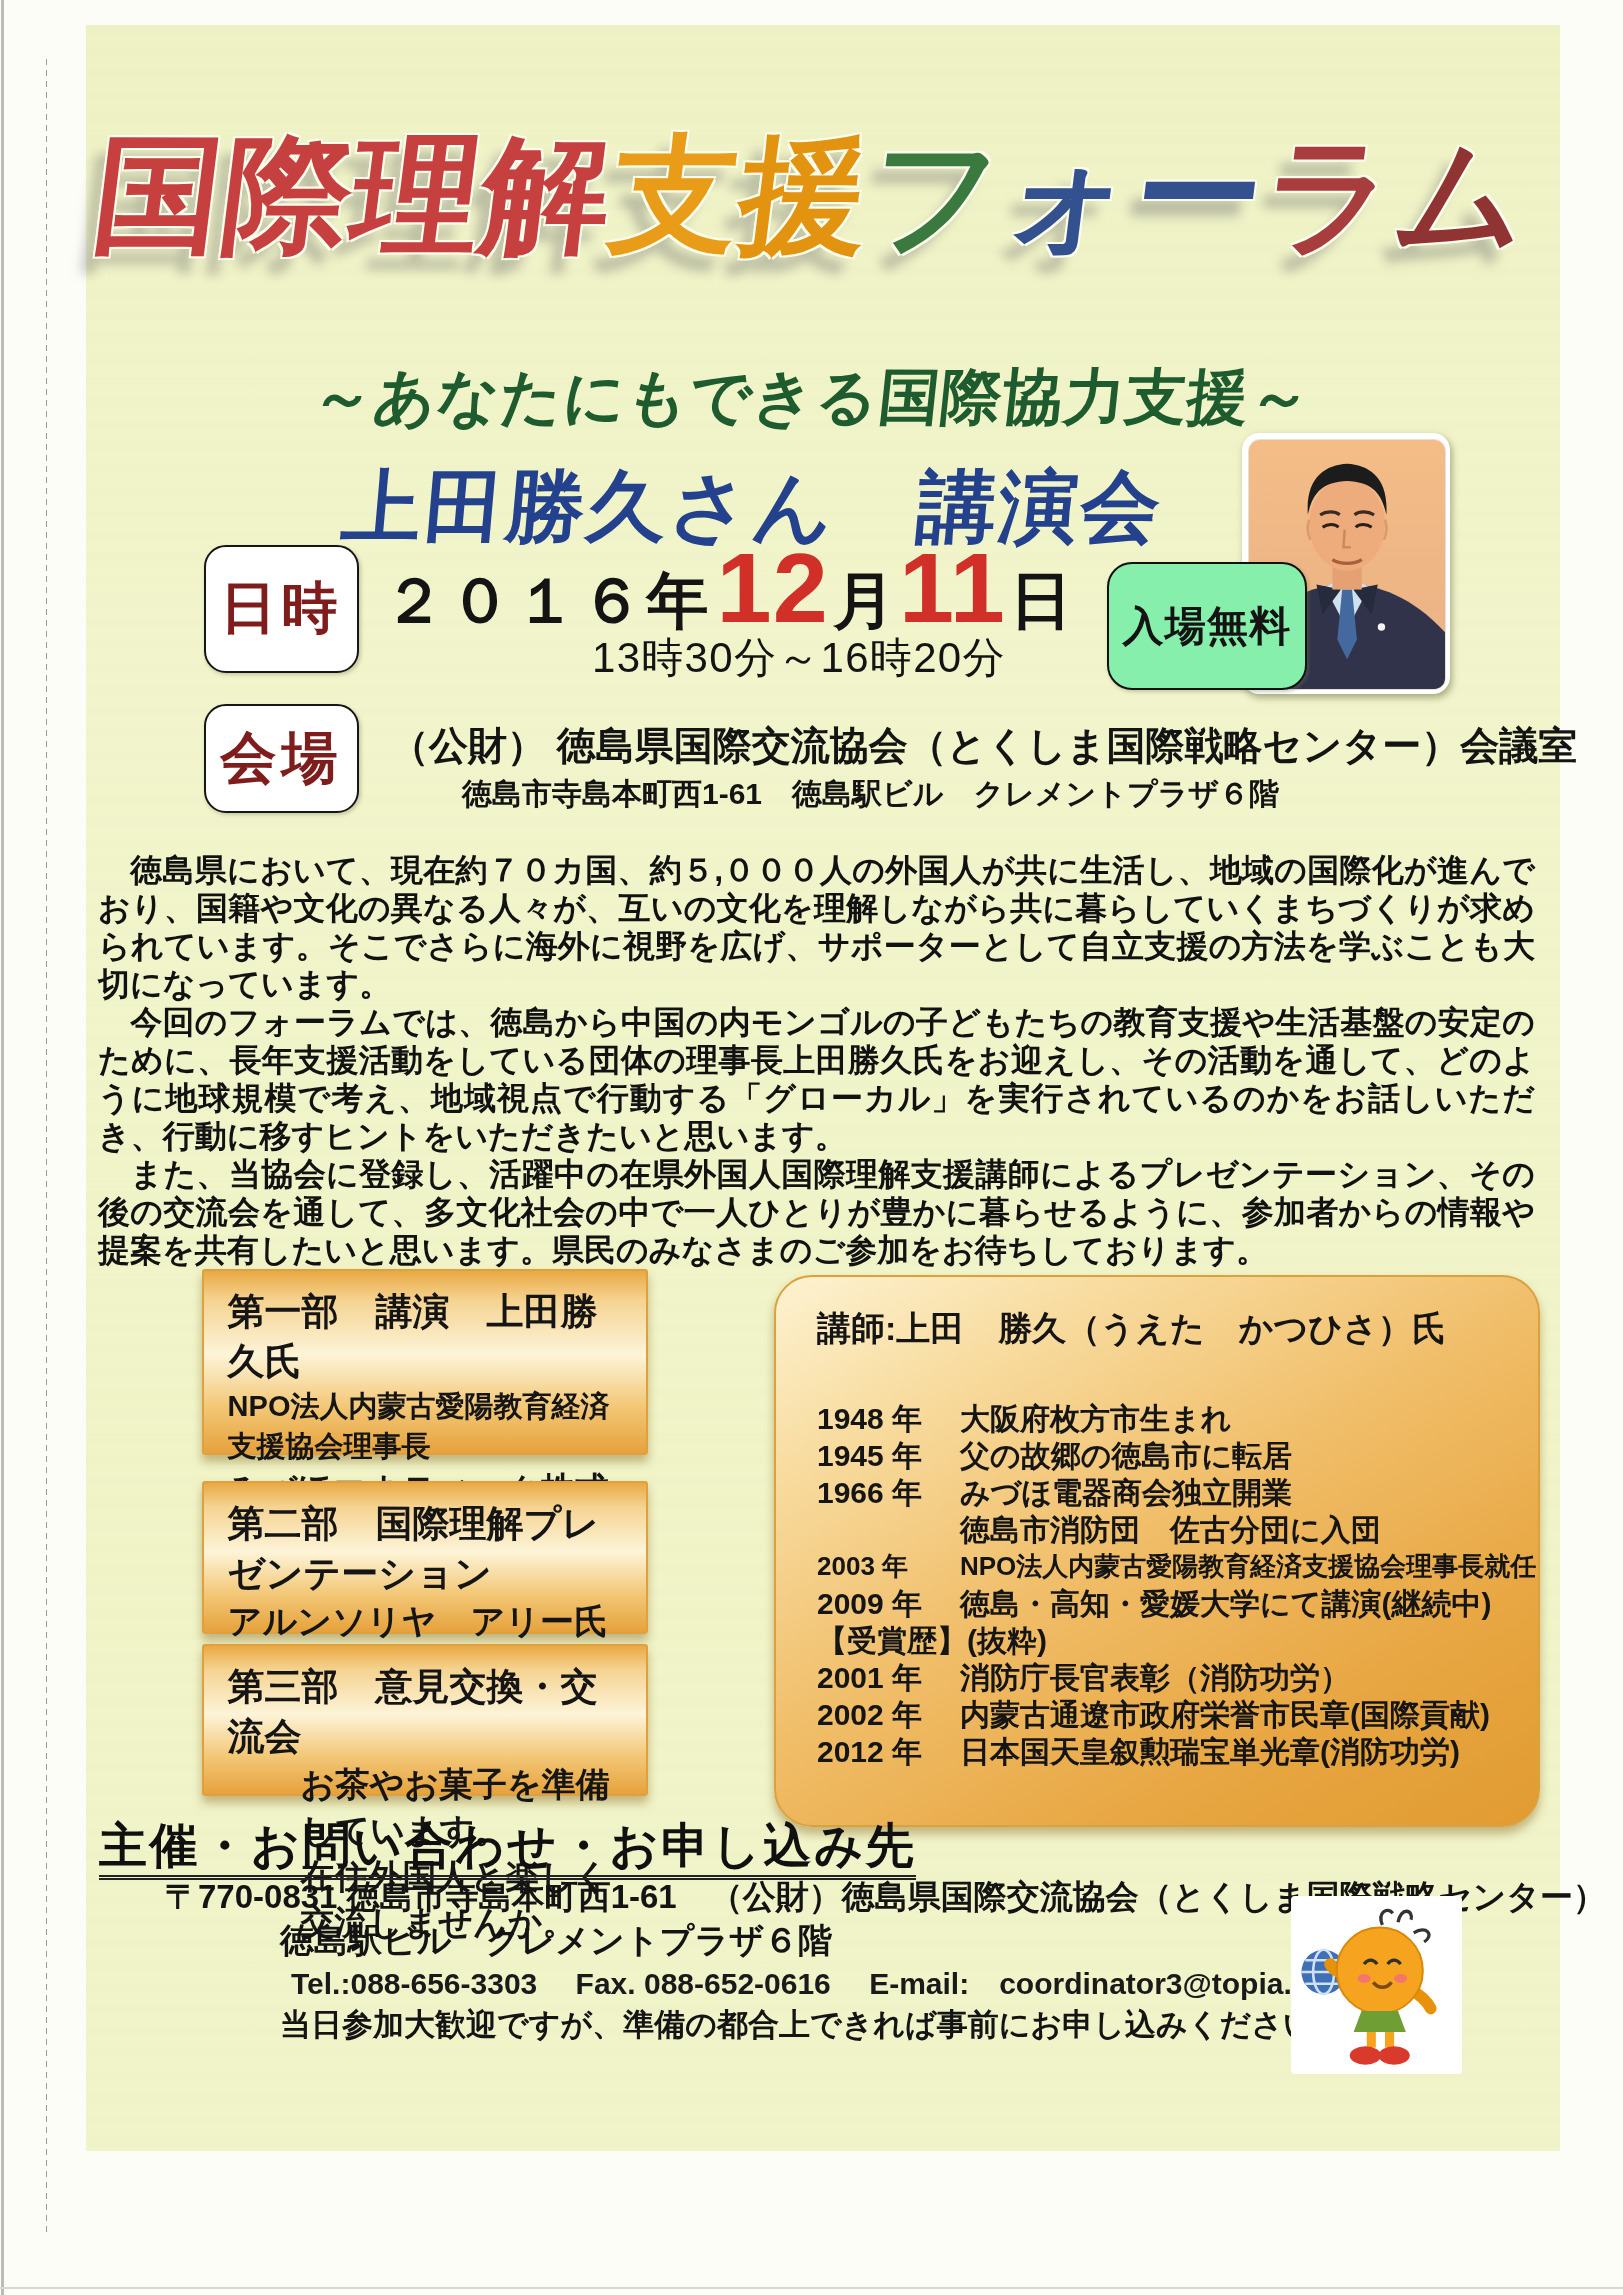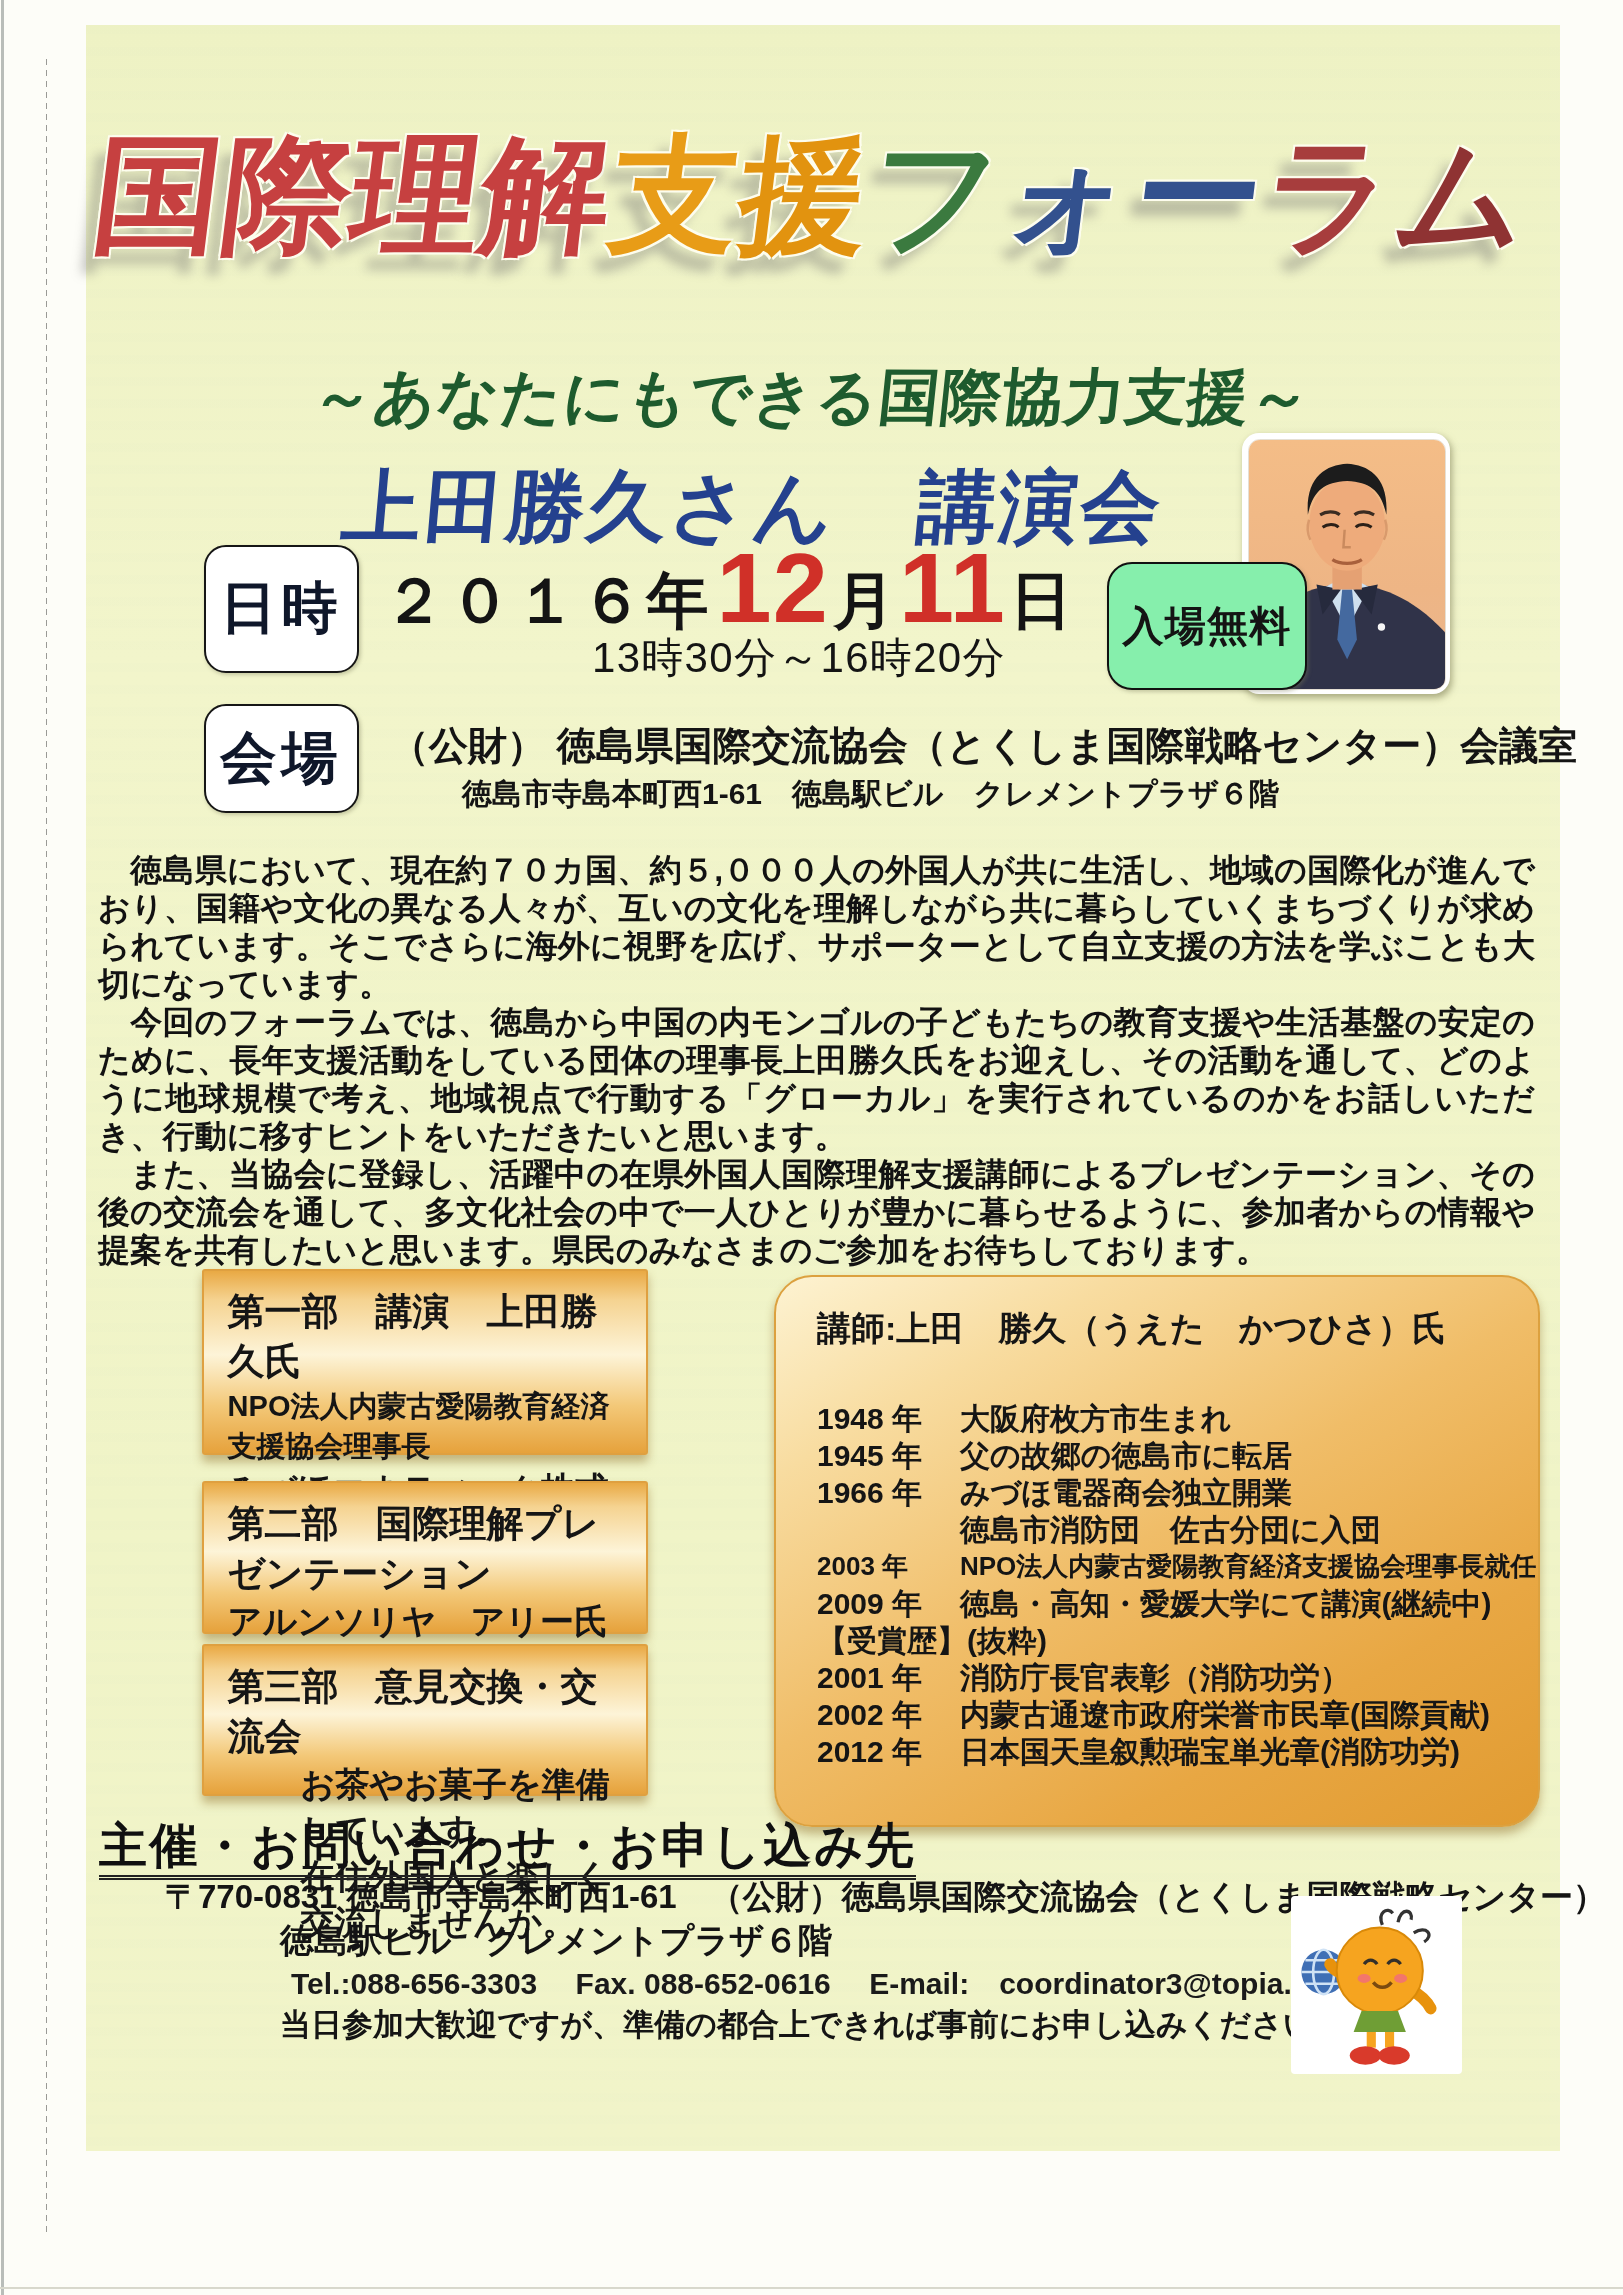--- a/index.html
+++ b/index.html
@@ -28,21 +28,21 @@
   .speaker-line{position:absolute;left:0;top:455px;width:1505px;text-align:center;
     font-size:79px;font-weight:bold;color:#24418e;transform:skewX(-5deg);letter-spacing:2.6px;}
 
   
   .photo{position:absolute;left:1242px;top:433px;width:208px;height:261px;background:#fff;
     border-radius:17px;box-shadow:2px 3.3px 7.9px rgba(110,110,70,.55);padding:5.9px;box-sizing:border-box;}
   .photo-inner{width:100%;height:100%;border-radius:11.8px;overflow:hidden;border:0.7px solid #e5e0d5;}
 
   
   .label-box{position:absolute;background:#fff;border:2.6px solid #161616;border-radius:22px;
-    color:#0f172a;font-weight:bold;display:flex;align-items:center;justify-content:center;
+    color:#7f1d1d;font-weight:bold;display:flex;align-items:center;justify-content:center;
     letter-spacing:5.2px;box-shadow:1.3px 2px 3.9px rgba(120,120,90,.35);}
   .lb-datetime{left:204px;top:545px;width:151px;height:124px;font-size:56px;}
   .lb-venue{left:204px;top:704px;width:151px;height:105px;font-size:56px;}
 
   
   .date-line{position:absolute;left:383px;top:531px;display:flex;align-items:baseline;
     font-weight:bold;color:#141414;white-space:nowrap;}
   .date-line .yr{font-size:62px;letter-spacing:3.9px;}
   .date-line .unit{font-size:62px;}
   .date-line .big-red{font-size:99px;color:#d03028;letter-spacing:1.3px;padding:0 3.9px;}

